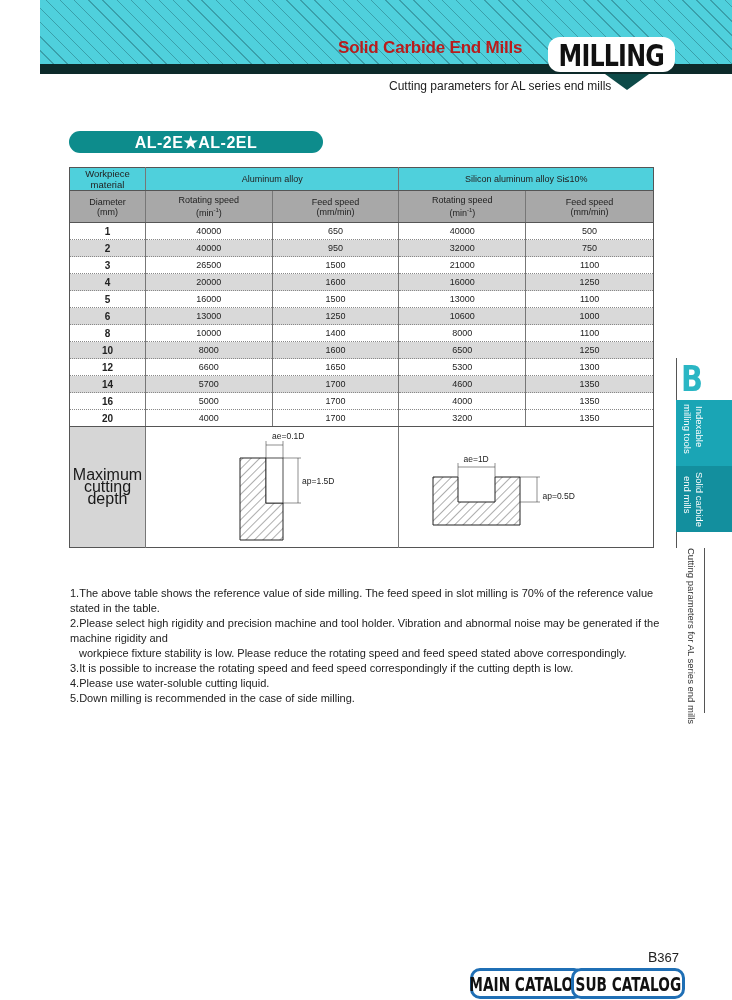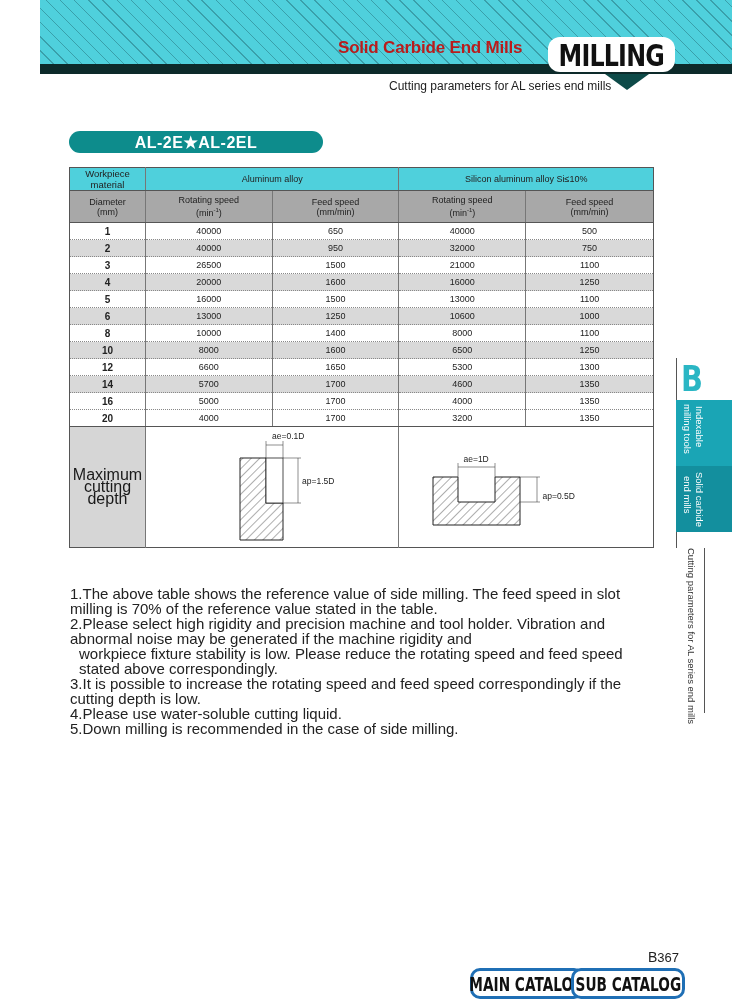--- a/index.html
+++ b/index.html
@@ -56,21 +56,21 @@
   .r-data.alt td { background: #d9d9d9; }
   .r-data.last td { border-bottom: 1px solid #555; }
   .r-depth td { height: 120px; }
   .r-depth td.lbl { background: #d6d6d6; font-size: 16px; line-height: 12px; }
   .sup { font-size: 6px; vertical-align: super; }
 
   .diagram { position: relative; width: 100%; height: 120px; }
   .diag-text { position: absolute; font-size: 8.5px; color: #222; white-space: nowrap; }
 
   
-  .notes { position: absolute; left: 70px; top: 586px; width: 590px; font-size: 15px; color: #222; line-height: 15px; }
+  .notes { position: absolute; left: 70px; top: 586px; width: 590px; font-size: 11px; color: #222; line-height: 15px; }
   .notes .n { display: block; }
   .notes .indent { padding-left: 9px; display: block; }
 
   
   .side-line { position: absolute; left: 676px; top: 358px; width: 1px; height: 190px; background: #555; }
   .side-B {
     position: absolute; left: 681px; top: 358px; font-family: "DejaVu Sans", sans-serif; font-weight: bold;
     font-size: 36px; color: #2ab6c4; transform: scaleX(0.8); transform-origin: left;
   }
   .side-tab1 {

